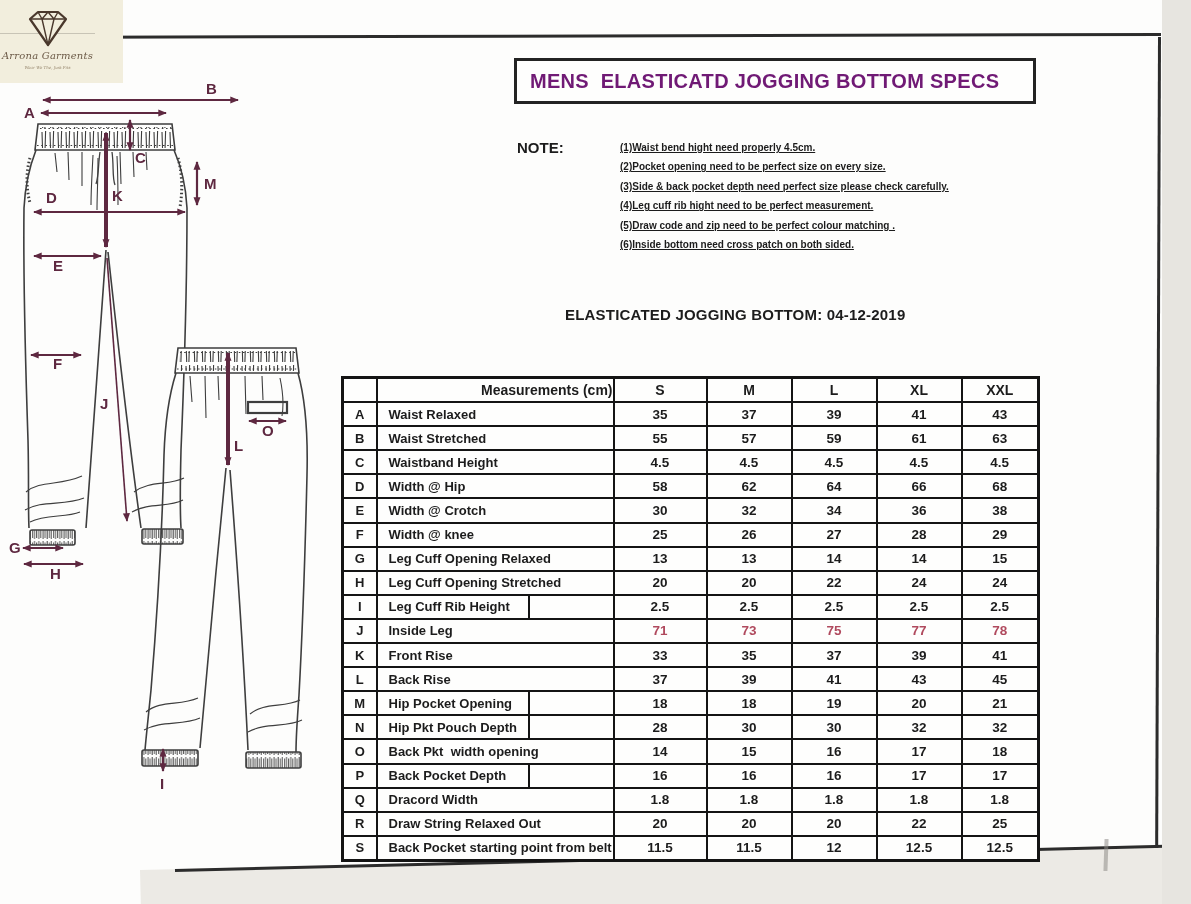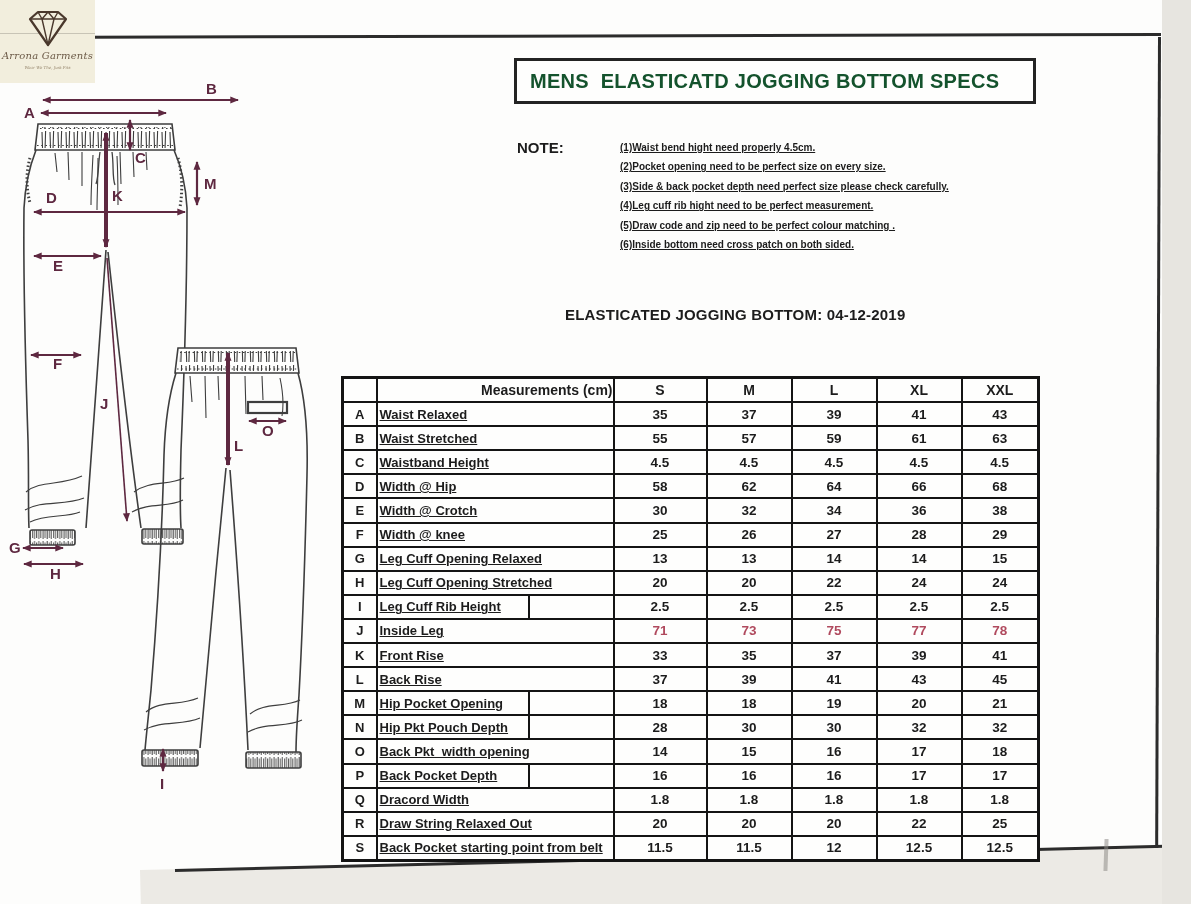--- a/index.html
+++ b/index.html
@@ -9,48 +9,48 @@
 
   
   .top-border{left:0;top:36px;width:1161px;height:3px;background:#2c2c2c;transform:rotate(-0.15deg);transform-origin:left center;}
   .right-border{left:1158px;top:37px;width:3px;height:811px;background:#2c2c2c;transform:rotate(0.2deg);transform-origin:top center;}
   .bottom-gray{left:140px;top:870px;width:1120px;height:80px;background:#eceae5;transform:rotate(-1.4deg);transform-origin:left top;}
   .bottom-border{left:175px;top:869px;width:990px;height:3px;background:#2c2c2c;transform:rotate(-1.4deg);transform-origin:left center;}
   .right-gray{left:1162px;top:0;width:29px;height:904px;background:#e7e5e0;}
   .scan-mark{left:1104px;top:839px;width:4px;height:32px;background:#8f8d88;opacity:.55;transform:rotate(2deg);}
 
   
-  .logo{left:0;top:0;width:95px;height:83px;background:#f2eedd;}
+  .logo{left:0;top:0;width:95px;height:83px;background:#f2eedd;padding-left:28px;}
   .logo-line{position:absolute;left:0;top:33px;width:95px;height:1px;background:#c8c4b6;}
   .logo-name{position:absolute;left:0;top:50px;width:95px;text-align:center;
              font-family:"DejaVu Serif",serif;font-style:italic;font-size:10px;color:#6b5946;letter-spacing:.2px;}
   .logo-tag{position:absolute;left:0;top:65px;width:95px;text-align:center;
             font-family:"DejaVu Serif",serif;font-style:italic;font-size:4px;color:#97886f;}
 
   
   .title-box{left:514px;top:58px;width:516px;height:40px;border:3px solid #232323;background:#fefefd;
              display:flex;align-items:center;}
-  .title-text{padding-left:13px;font-size:20px;font-weight:bold;color:#14532d;white-space:pre;letter-spacing:.3px;}
+  .title-text{padding-left:13px;font-size:20px;font-weight:bold;color:#701a75;white-space:pre;letter-spacing:.3px;}
 
   
   .note-label{left:517px;top:139px;font-size:15px;font-weight:bold;}
   .notes{left:620px;top:138px;width:540px;}
   .note-line{font-size:10px;font-weight:600;line-height:19.4px;white-space:pre;text-decoration:underline;}
 
   .subtitle{left:565px;top:306px;font-size:15px;font-weight:bold;letter-spacing:.2px;}
 
   
   table.spec{left:341px;top:376px;width:696px;border-collapse:collapse;table-layout:fixed;
              border:3px solid #141414;background:#fefefd;}
   table.spec td,table.spec th{border:2px solid #141414;padding:0;height:22.1px;overflow:hidden;white-space:pre;}
   table.spec th{font-size:14px;}
   th.mh{text-align:right;padding-left:6px;font-size:13.5px;}
   td.k{text-align:center;font-weight:bold;font-size:13px;}
   td.lbl{text-align:left;font-weight:bold;font-size:13px;position:relative;}
-  td.lbl span{padding-left:2px;text-decoration:underline;}
+  td.lbl span{padding-left:11px;}
   td.lbl.split .div{position:absolute;top:-1px;bottom:-1px;left:150px;width:0;border-right:2px solid #141414;}
   td.v{text-align:center;font-weight:bold;font-size:13.5px;}
   td.v.red{color:#b04a5e;border-radius:12px;}
 
   
   .dimtxt{font-family:"Liberation Sans",sans-serif;font-size:15px;font-weight:bold;fill:#5e2840;}
 </style>
 </head>
 <body>
 

